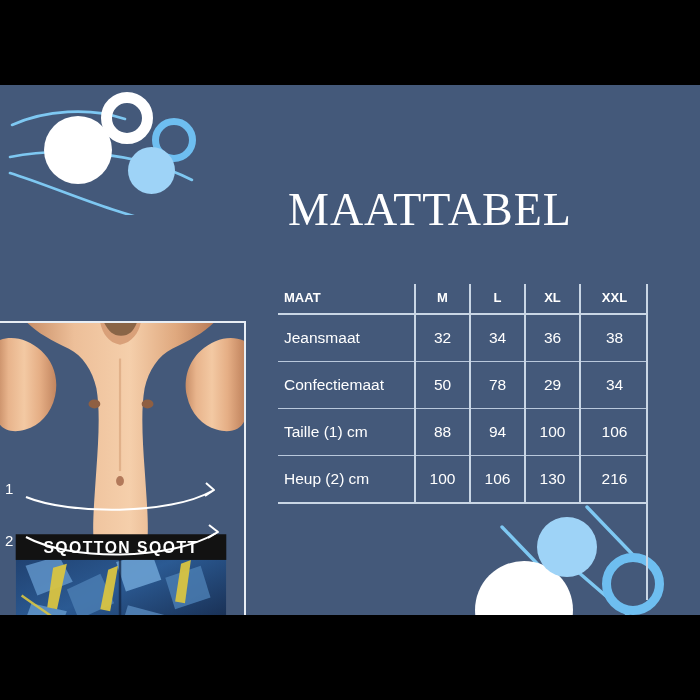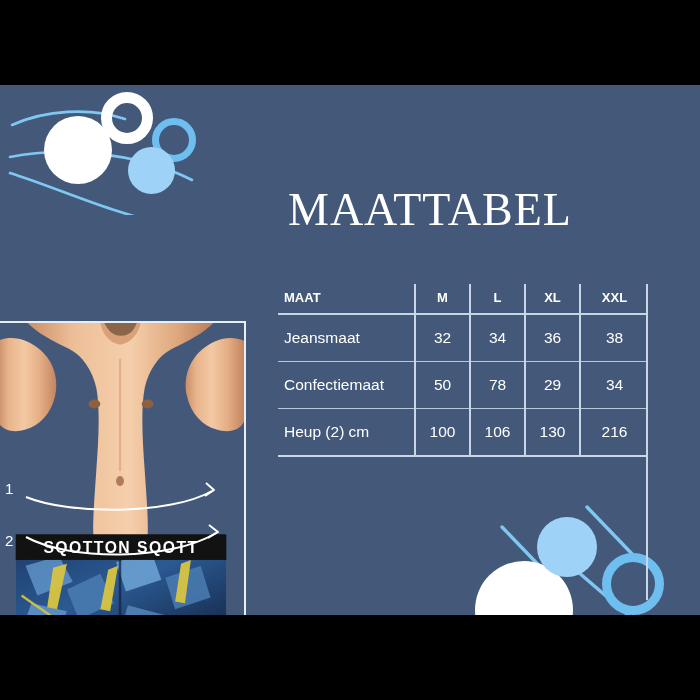--- a/index.html
+++ b/index.html
@@ -323,20 +323,27 @@
           <td class="val">38</td>
         </tr>
         <tr>
           <td>Confectiemaat</td>
           <td class="val">50</td>
           <td class="val">78</td>
           <td class="val">29</td>
           <td class="val">34</td>
         </tr>
         <tr>
+          <td>Taille (1) cm</td>
+          <td class="val">88</td>
+          <td class="val">94</td>
+          <td class="val">100</td>
+          <td class="val">106</td>
+        </tr>
+        <tr>
           <td>Heup (2) cm</td>
           <td class="val">100</td>
           <td class="val">106</td>
           <td class="val">130</td>
           <td class="val">216</td>
         </tr>
       </tbody>
     </table>
     <div id="table-right-rule"></div>
 

